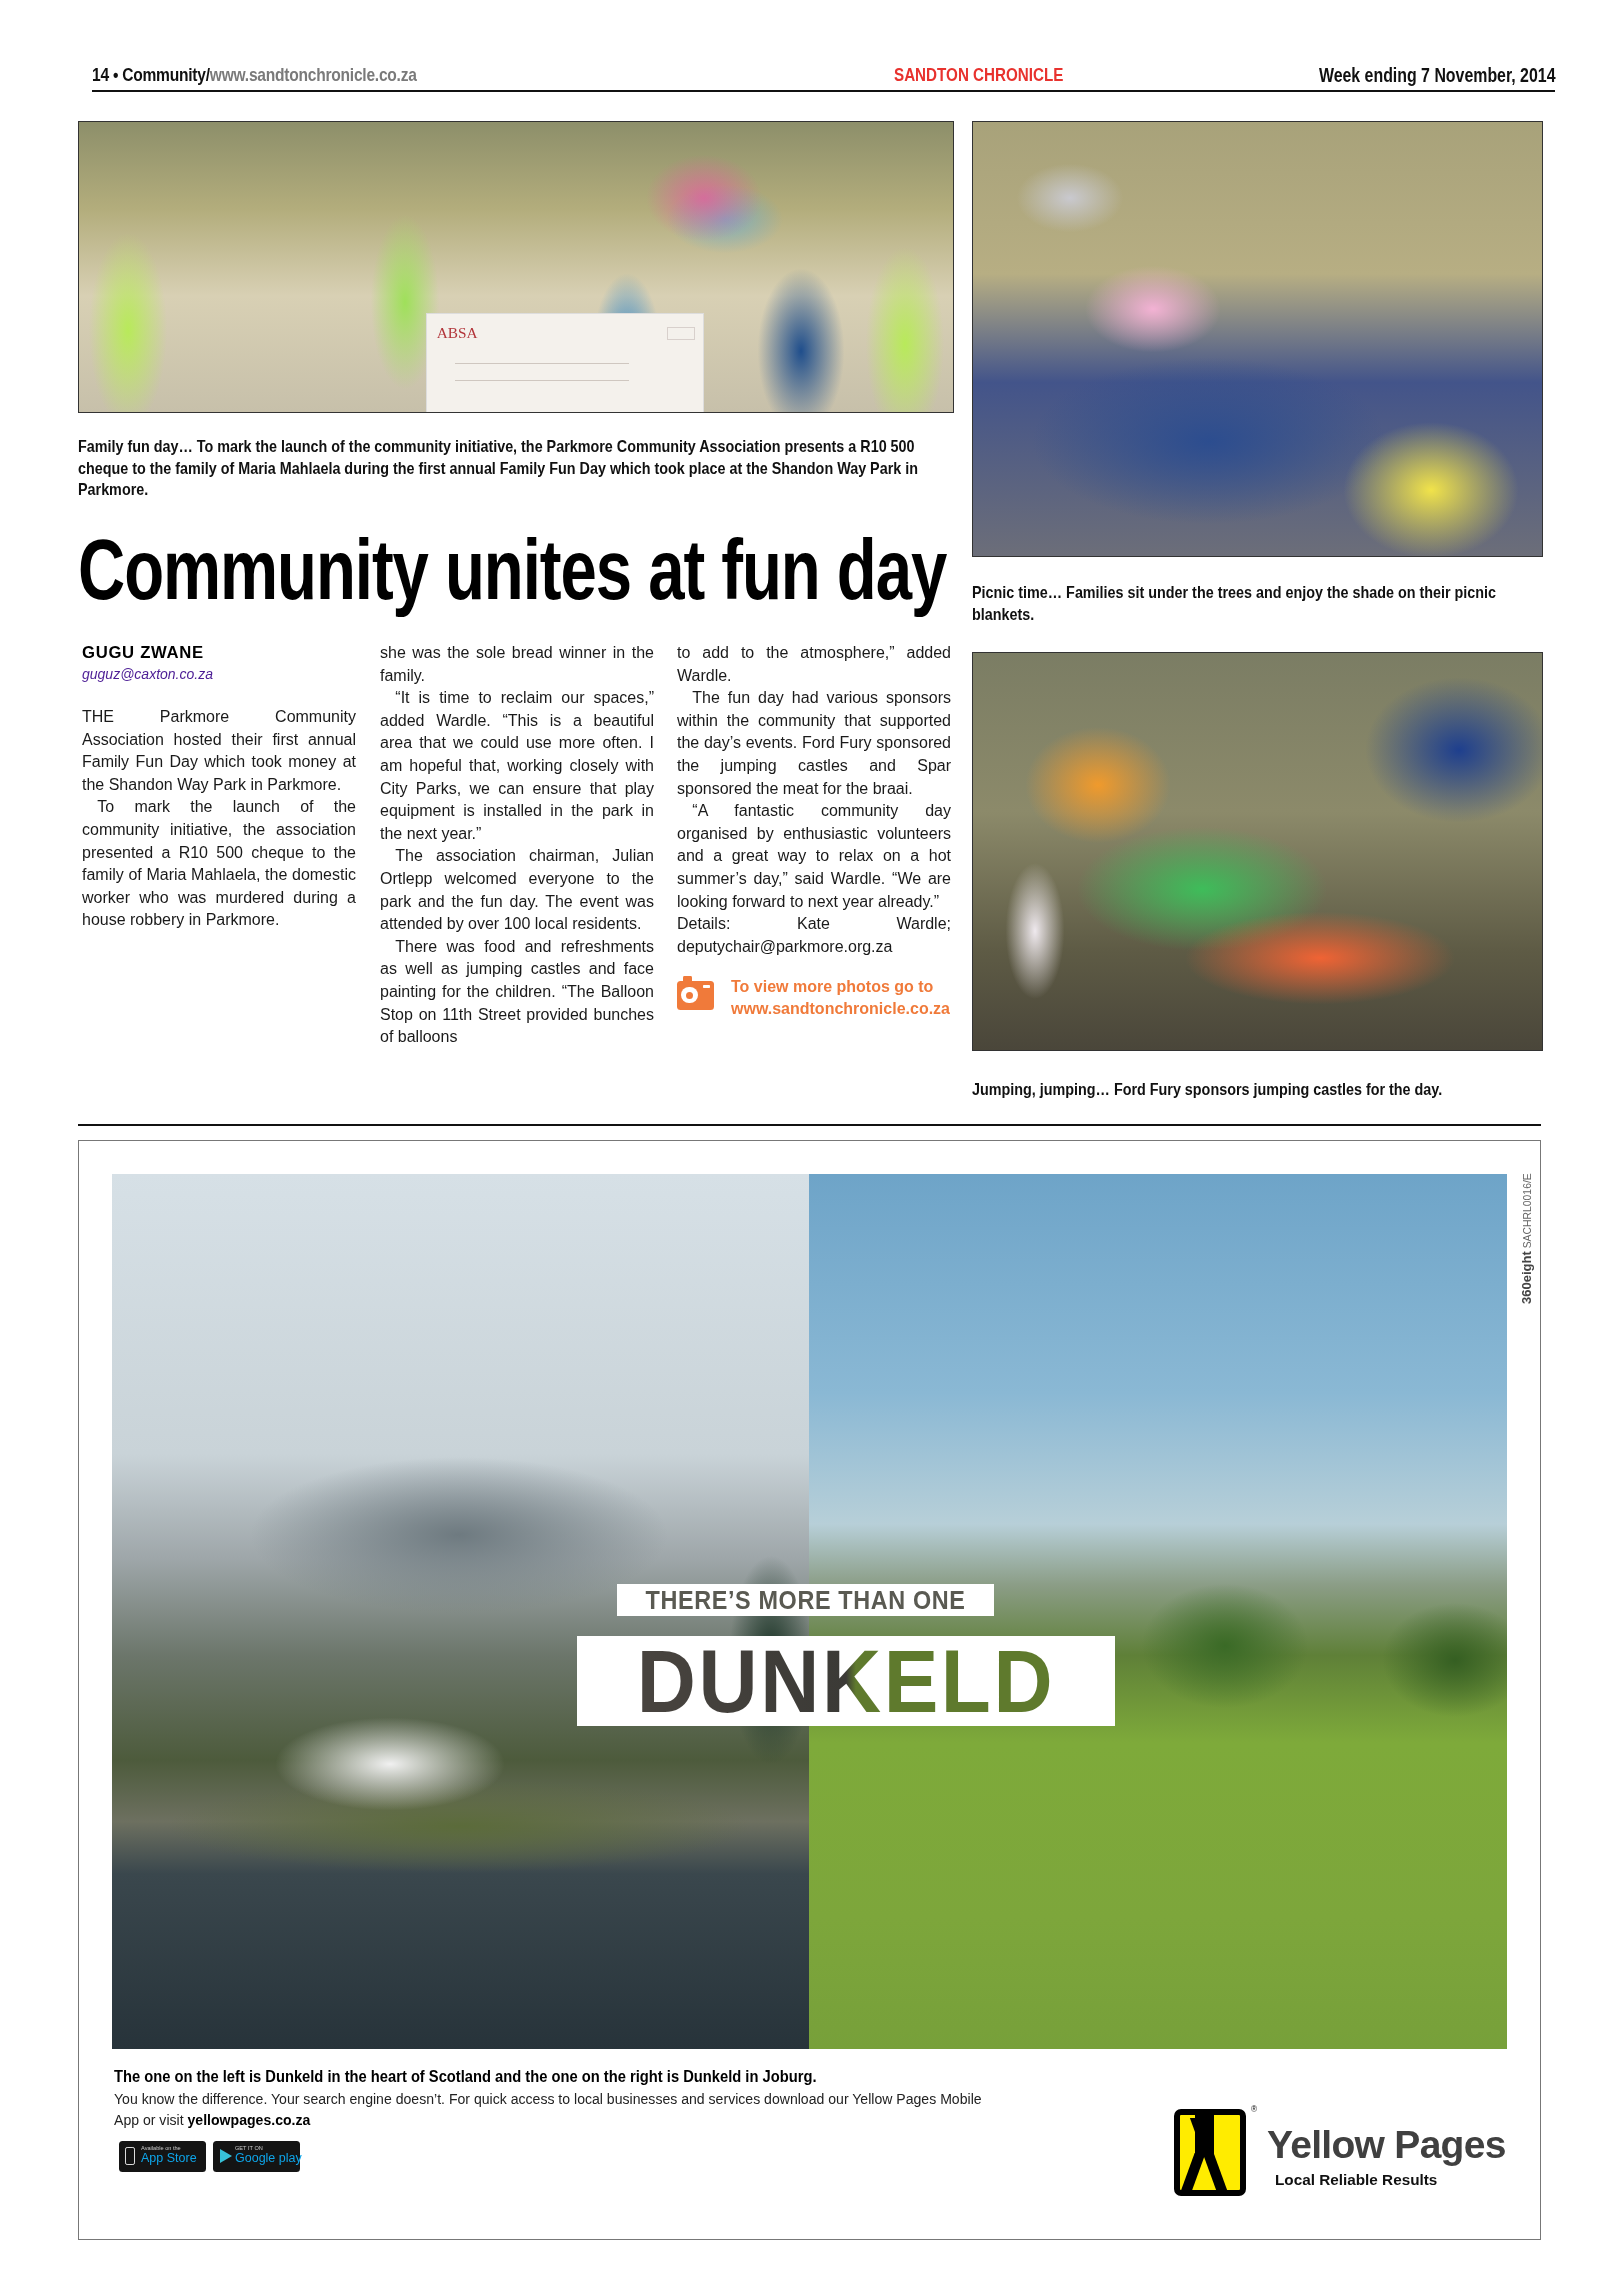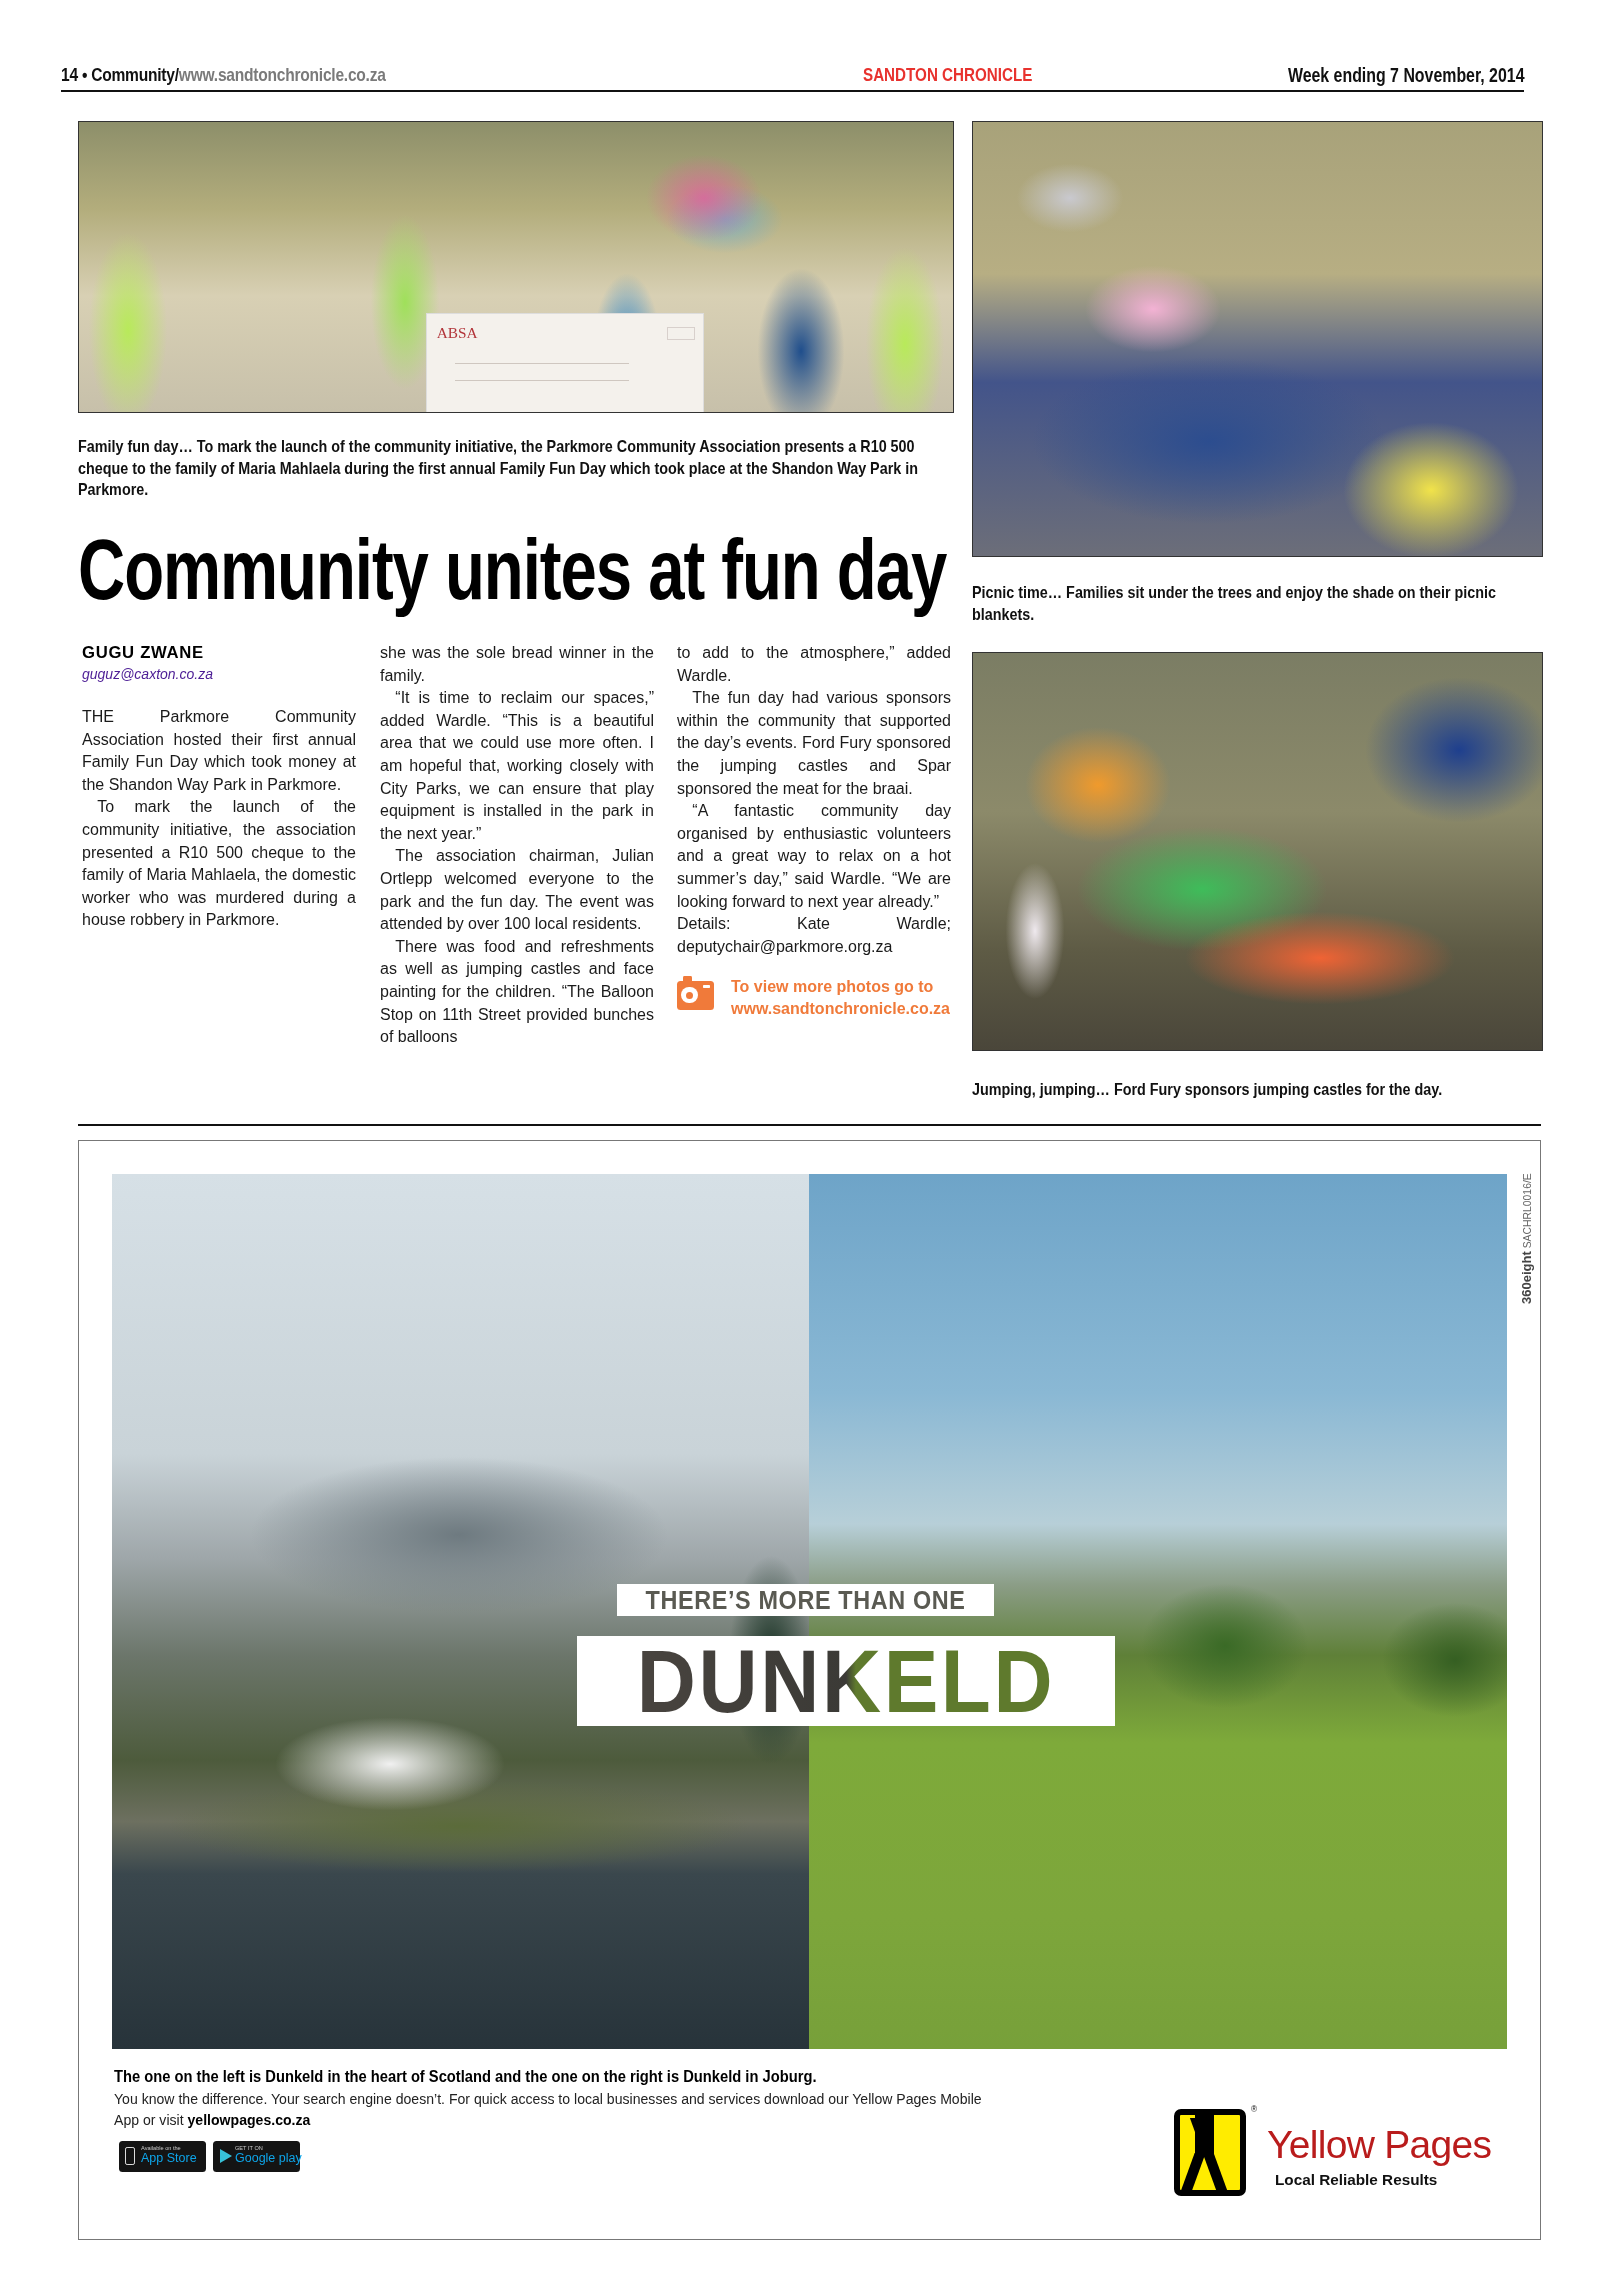--- a/index.html
+++ b/index.html
@@ -1,20 +1,20 @@
 <!DOCTYPE html>
 <html style="font-size:11px"><head>
 <meta charset="utf-8">
 <style>
   * { box-sizing: border-box; margin: 0; padding: 0; }
   html, body { width: 1624px; height: 2295px; background: #ffffff; overflow: hidden; }
   body { position: relative; font-family: "Liberation Sans", sans-serif; color: #111; }
 
   
-  .page-header { position: absolute; left: 61px; top: 64px; width: 1463px; height: 28px; border-bottom: 2.1px solid #111; }
+  .page-header { position: absolute; left: 92px; top: 64px; width: 1463px; height: 28px; border-bottom: 2.1px solid #111; }
   .hdr-left { position: absolute; left: 0; top: 0; font-family: "Liberation Sans", sans-serif; font-weight: bold; font-size: 19px; letter-spacing: -0.3px; transform: scaleX(0.82); transform-origin: left top; white-space: nowrap; }
   .hdr-left .url { color: #7a7a7a; }
   .hdr-center { position: absolute; left: 802px; top: 0; font-weight: bold; font-size: 19px; color: #e8322e; transform: scaleX(0.8); transform-origin: left top; white-space: nowrap; }
   .hdr-right { position: absolute; right: 0; top: 0; font-weight: bold; font-size: 19.4px; transform: scaleX(0.82); transform-origin: right top; white-space: nowrap; }
 
   
   .photo { position: absolute; border: 1.4px solid #333; overflow: hidden; }
   .photo-cheque { left: 78px; top: 121px; width: 876px; height: 292px;
     background:
       radial-gradient(ellipse 83px 62px at 625px 76px, rgba(230,90,160,.75), transparent 70%),
@@ -113,21 +113,21 @@
   .badge .gp { position: absolute; left: 7px; top: 7.6px; width: 0; height: 0; border-top: 7.6px solid transparent; border-bottom: 7.6px solid transparent; border-left: 12.5px solid #37c1d8; }
   .badge .small { position: absolute; left: 22px; top: 3.5px; font-size: 5.6px; color: #ccc; white-space: nowrap; }
   .badge .big { position: absolute; left: 22px; top: 10.4px; font-size: 12.5px; color: #0ea5e9; white-space: nowrap; }
 
   .yp-logo { position: absolute; left: 1085px; top: 959px; width: 361px; height: 97px; }
   .yp-mark { position: absolute; left: 9.7px; top: 9px; width: 72px; height: 87px; background: #ffec00; border: 6.2px solid #000; border-radius: 7px; overflow: hidden; }
   .yp-mark .leg1 { position: absolute; left: 15.3px; top: 0; width: 19.4px; height: 42px; background: #000; }
   .yp-mark .leg2 { position: absolute; left: 25px; top: 2.8px; width: 11px; height: 83px; background: #000; transform: skewX(20deg); }
   .yp-mark .leg3 { position: absolute; left: 7px; top: 38px; width: 11px; height: 42px; background: #000; transform: skewX(-20deg); }
   .yp-reg { position: absolute; left: 87px; top: 4.2px; font-size: 8.3px; }
-  .yp-name { position: absolute; left: 103px; top: 23.6px; font-weight: normal; font-size: 39px; line-height: 42px; color: #b91c1c; letter-spacing: -0.7px; white-space: nowrap; }
+  .yp-name { position: absolute; left: 103px; top: 23.6px; font-weight: bold; font-size: 39px; line-height: 42px; color: #404040; letter-spacing: -0.7px; white-space: nowrap; }
   .yp-tag { position: absolute; left: 111px; top: 71px; font-weight: bold; font-size: 15.3px; color: #111; white-space: nowrap; }
 </style>
 </head>
 <body>
 
 <div class="page-header">
   <div class="hdr-left">
     <span>14 • Community/</span><span class="url">www.sandtonchronicle.co.za</span>
   </div>
   <div class="hdr-center">SANDTON CHRONICLE</div>

